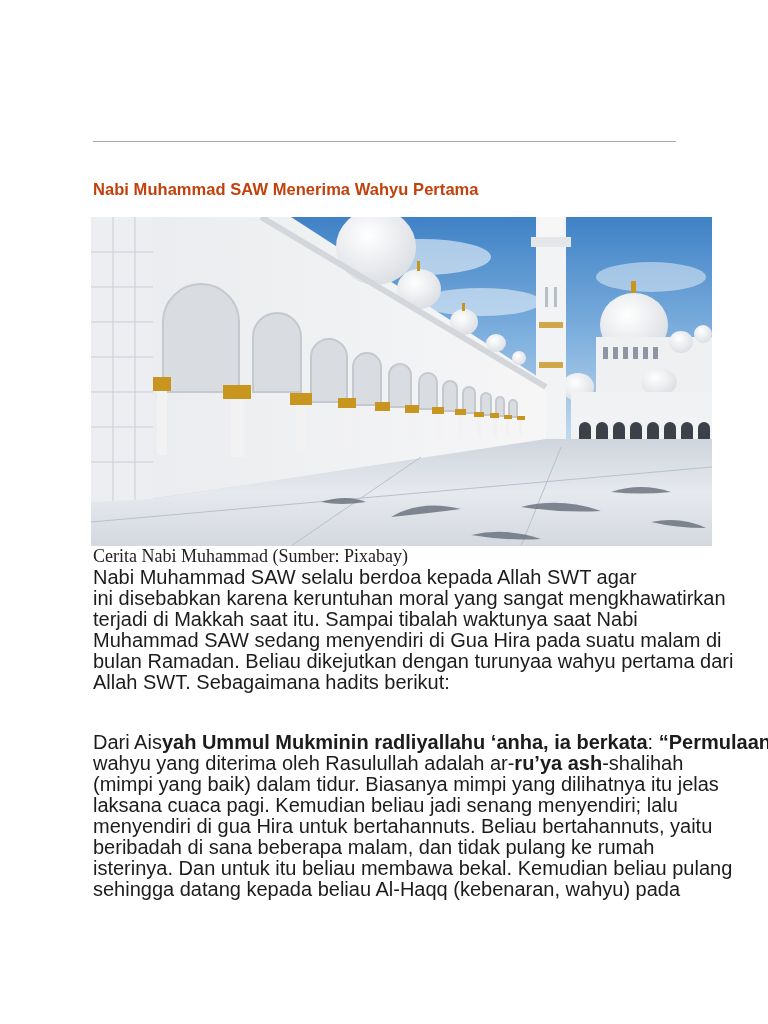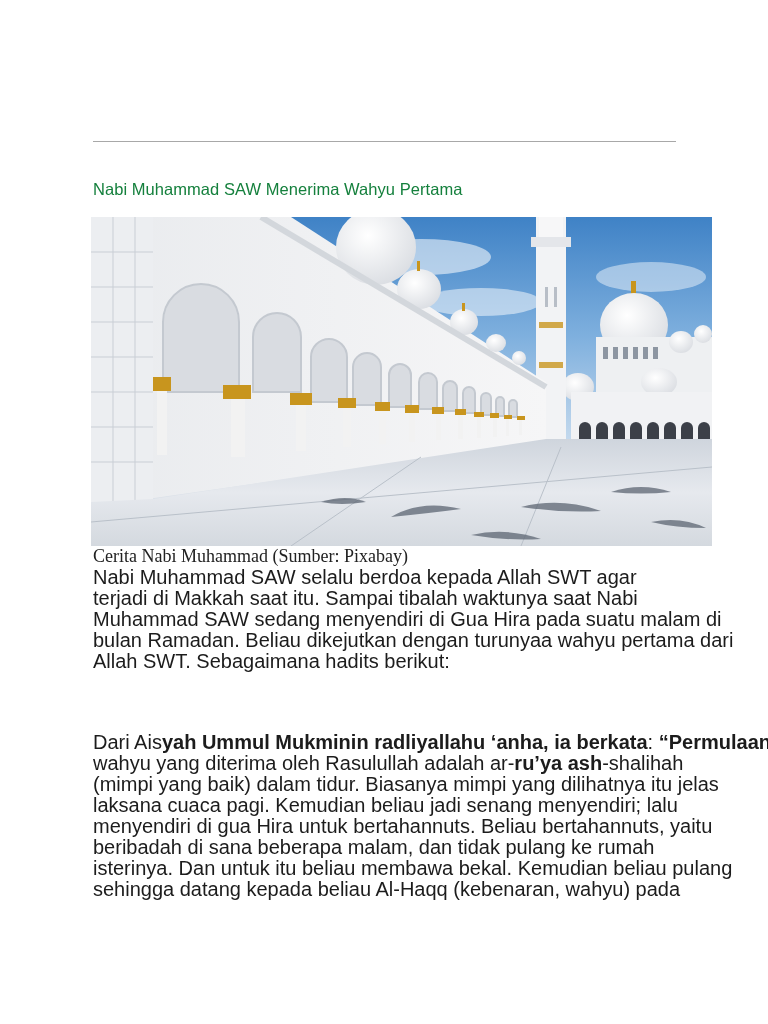--- a/index.html
+++ b/index.html
@@ -21,22 +21,22 @@
       top: 141px;
       width: 583px;
       height: 1px;
       background: #a8a8a8;
     }
     .title {
       position: absolute;
       left: 93px;
       top: 180px;
       font-size: 16.5px;
-      font-weight: normal;
-      color: #15803d;
+      font-weight: bold;
+      color: #c2410c;
       white-space: nowrap;
       letter-spacing: 0.05px;
     }
     .photo {
       position: absolute;
       left: 91px;
       top: 217px;
       width: 621px;
       height: 329px;
       overflow: hidden;
@@ -218,20 +218,21 @@
       <path d="M560 305 q30 -6 55 6 q-30 0 -55 -6z"></path>
       <path d="M380 318 q35 -8 70 4 q-35 2 -70 -4z"></path>
     </g>
   </svg>
 </div>
 
 <div class="caption">Cerita Nabi Muhammad (Sumber: Pixabay)</div>
 
 <div class="para" id="p1">
   <span class="line">Nabi Muhammad SAW selalu berdoa kepada Allah SWT agar</span>
+  <span class="line">ini disebabkan karena keruntuhan moral yang sangat mengkhawatirkan</span>
   <span class="line">terjadi di Makkah saat itu. Sampai tibalah waktunya saat Nabi</span>
   <span class="line">Muhammad SAW sedang menyendiri di Gua Hira pada suatu malam di</span>
   <span class="line">bulan Ramadan. Beliau dikejutkan dengan turunyaa wahyu pertama dari</span>
   <span class="line">Allah SWT. Sebagaimana hadits berikut:</span>
 </div>
 
 <div class="para" id="p2">
   <span class="line"><span>Dari Ais</span><b>yah Ummul Mukminin radliyallahu ‘anha, ia berkata</b><span>: </span><b>“Permulaan</b></span>
   <span class="line"><span>wahyu yang diterima oleh Rasulullah adalah ar-</span><b>ru’ya ash</b><span>-shalihah</span></span>
   <span class="line">(mimpi yang baik) dalam tidur. Biasanya mimpi yang dilihatnya itu jelas</span>

